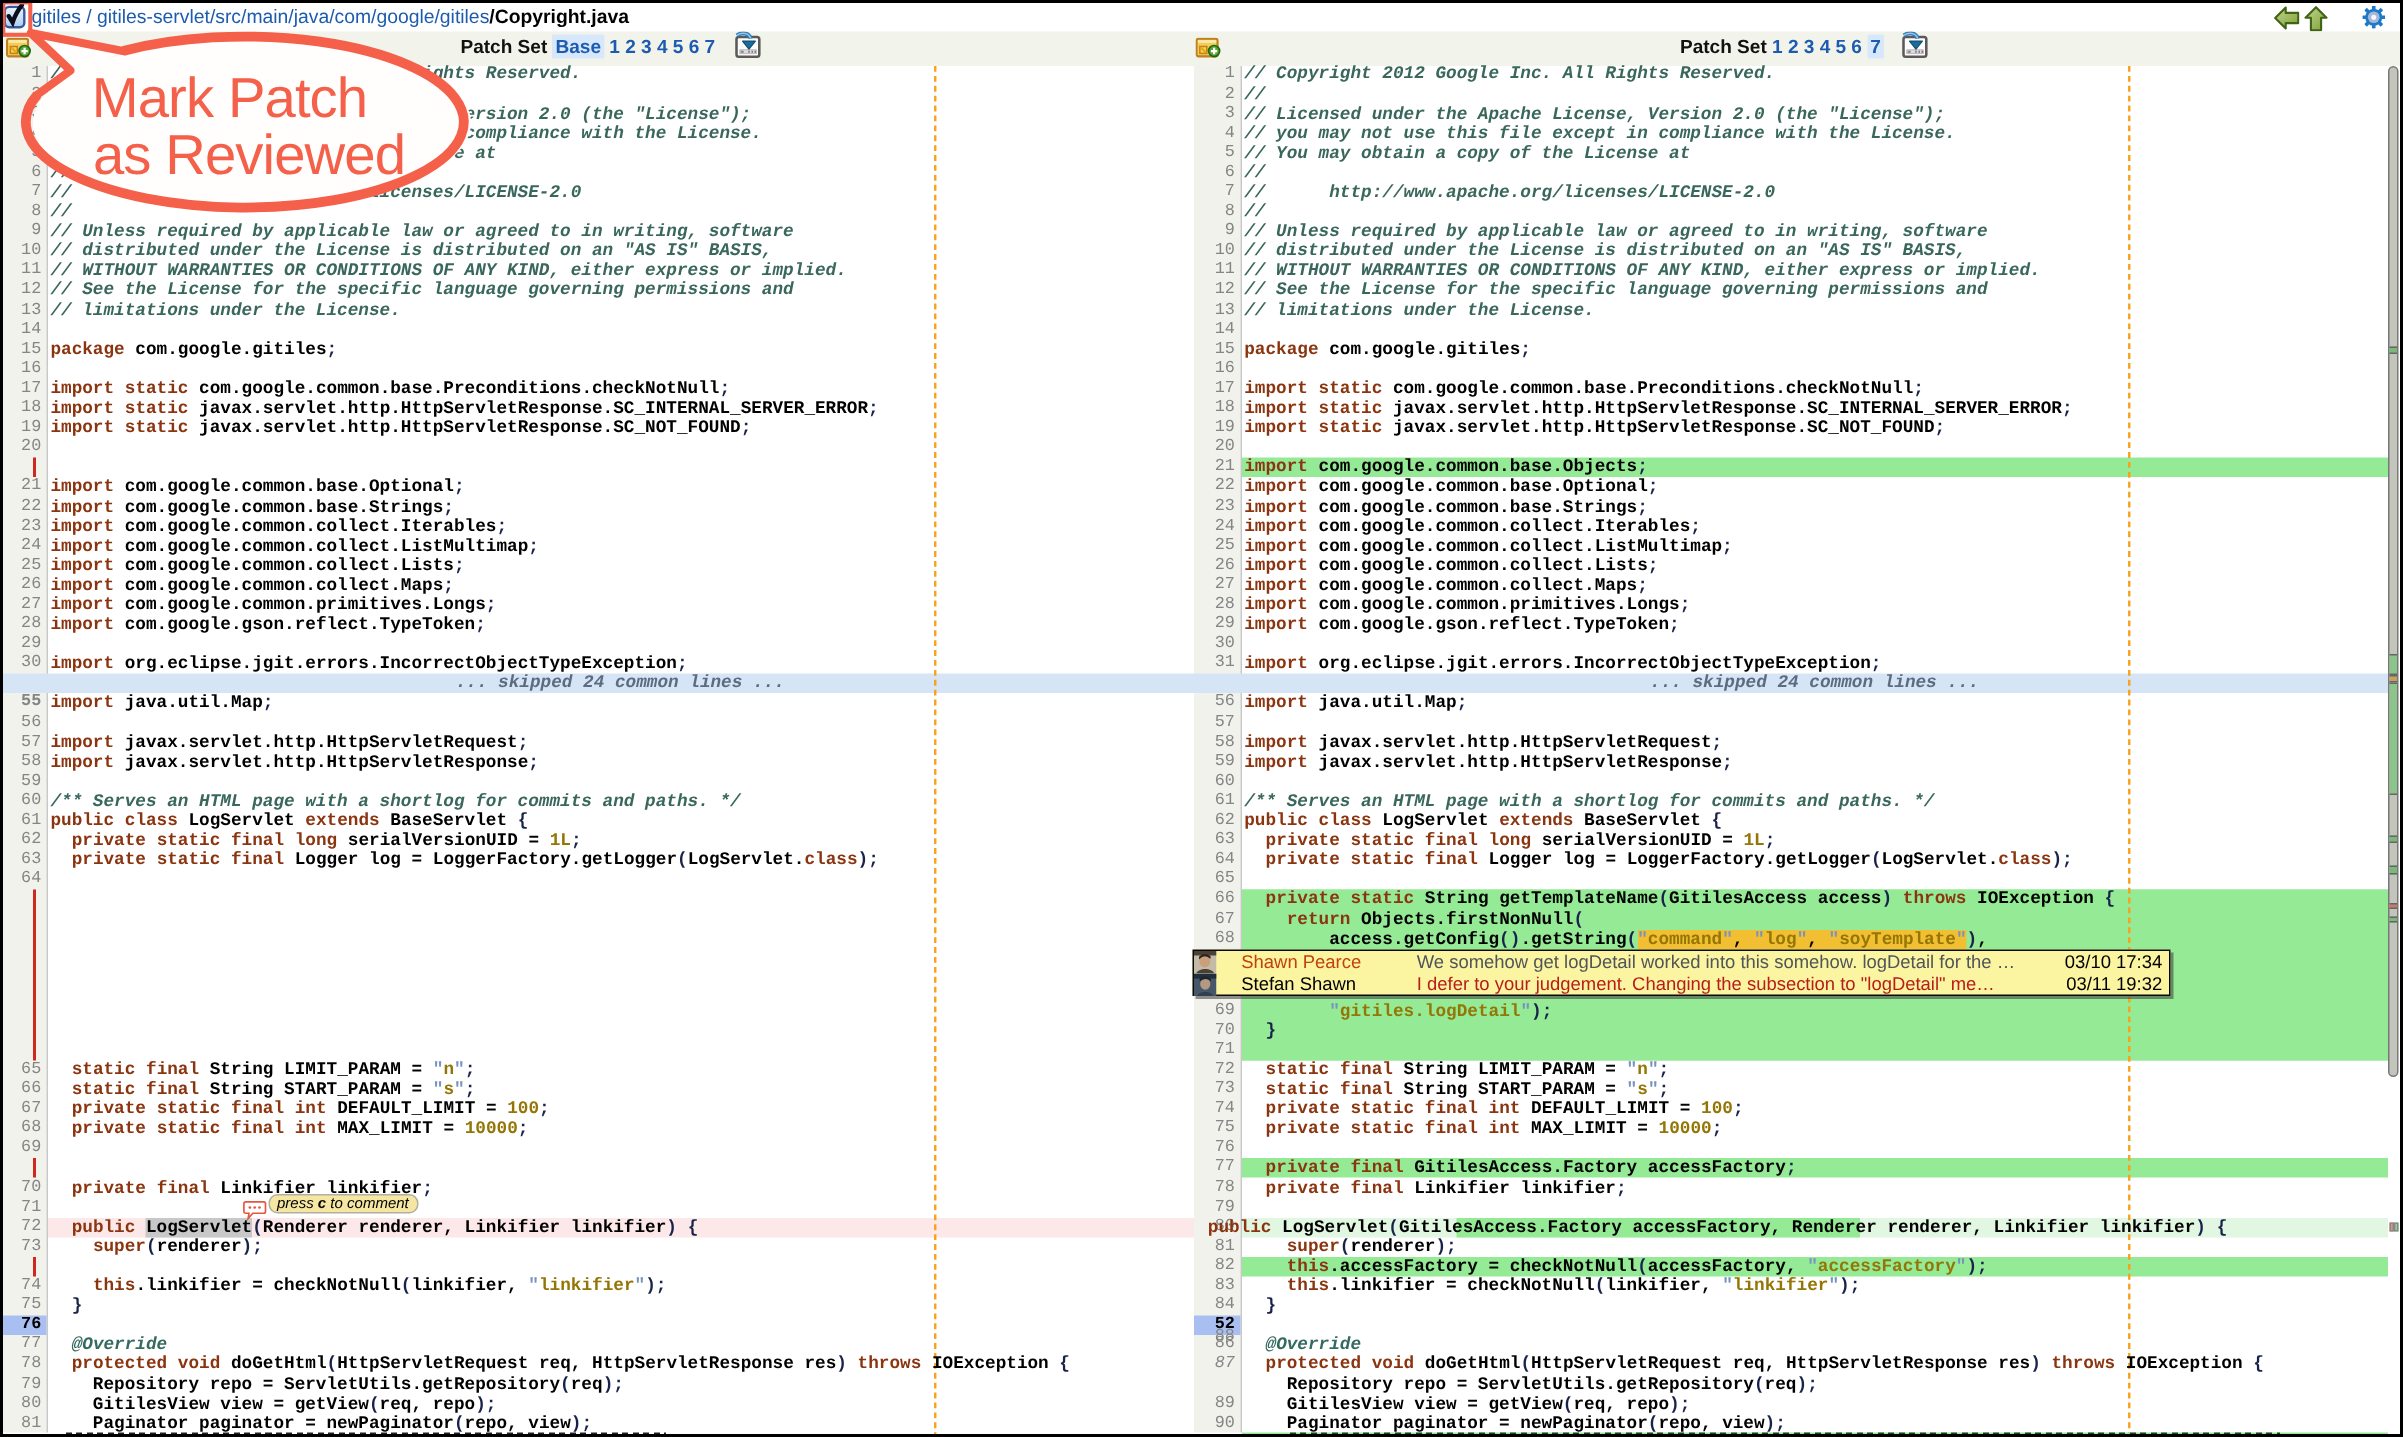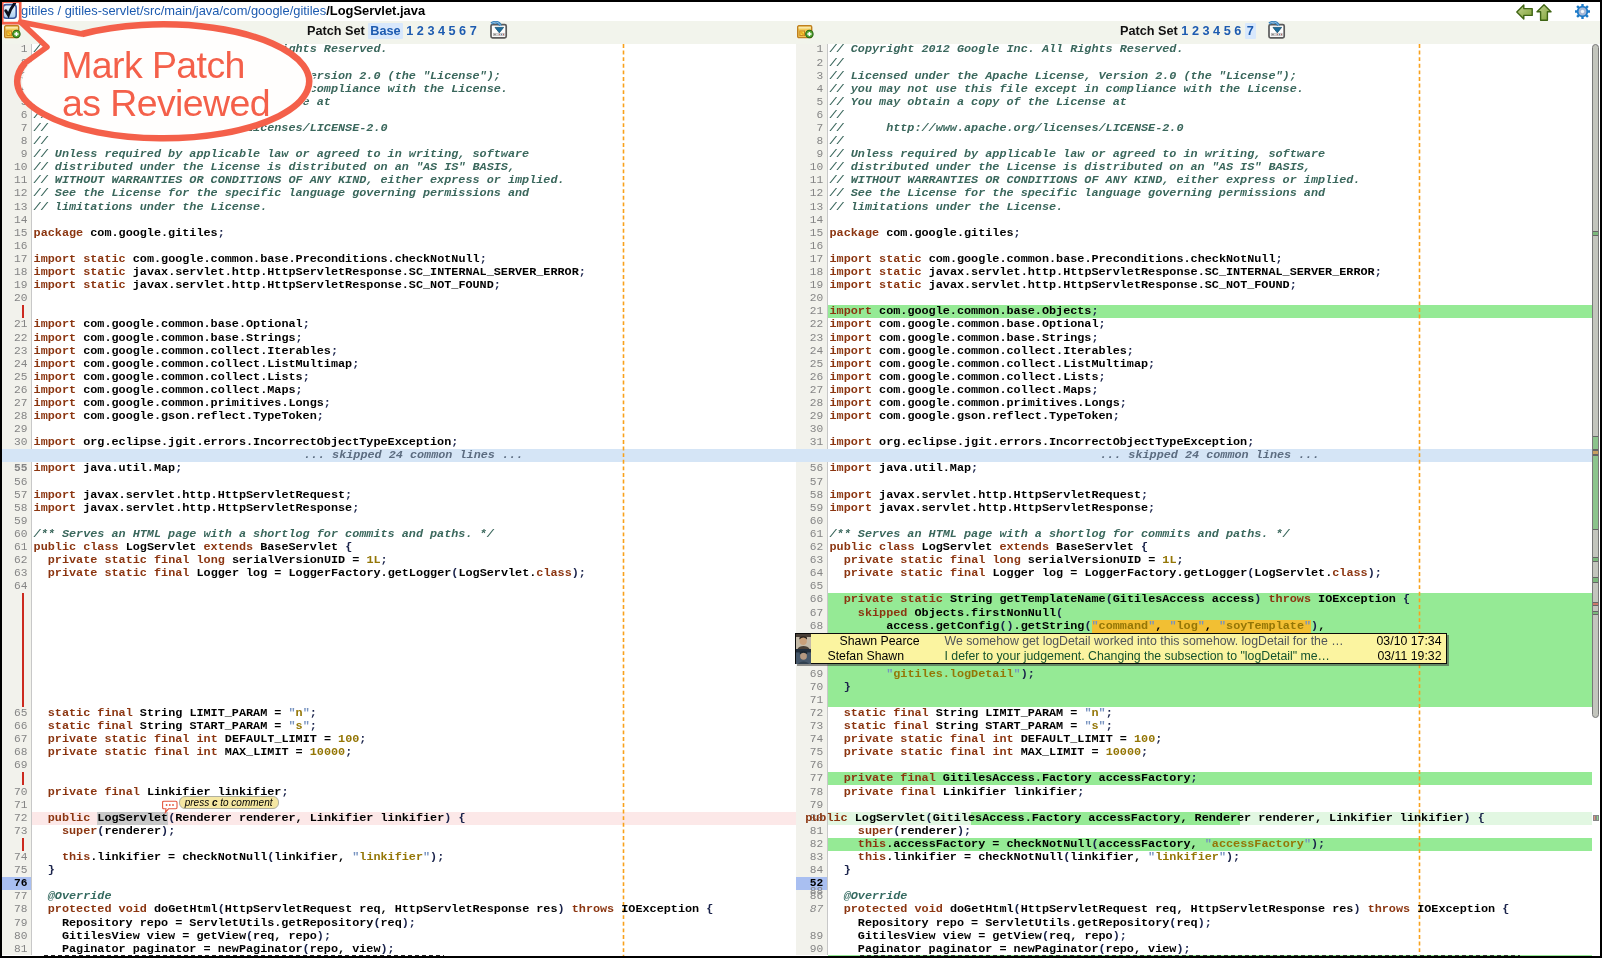--- a/index.html
+++ b/index.html
@@ -193,21 +193,21 @@
 <div class="code" style="left:829.5px;top:554.1px">  <span class="k">private</span> <span class="k">static</span> <span class="k">final</span> <span class="k">long</span> serialVersionUID = <span class="s">1L</span><span class="p">;</span></div>
 <div class="num" style="left:1.5px;top:567.2px;">63</div>
 <div class="code" style="left:33.6px;top:567.2px">  <span class="k">private</span> <span class="k">static</span> <span class="k">final</span> Logger log = LoggerFactory.getLogger<span class="p">(</span>LogServlet.<span class="k">class</span><span class="p">)</span><span class="p">;</span></div>
 <div class="num" style="left:797.3px;top:567.2px;">64</div>
 <div class="code" style="left:829.5px;top:567.2px">  <span class="k">private</span> <span class="k">static</span> <span class="k">final</span> Logger log = LoggerFactory.getLogger<span class="p">(</span>LogServlet.<span class="k">class</span><span class="p">)</span><span class="p">;</span></div>
 <div class="num" style="left:1.5px;top:580.3px;">64</div>
 <div class="num" style="left:797.3px;top:580.3px;">65</div>
 <div class="num" style="left:797.3px;top:593.4px;">66</div>
 <div class="code" style="left:829.5px;top:593.4px">  <span class="k">private</span> <span class="k">static</span> String getTemplateName<span class="p">(</span>GitilesAccess access<span class="p">)</span> <span class="k">throws</span> IOException <span class="p">{</span></div>
 <div class="num" style="left:797.3px;top:606.5px;">67</div>
-<div class="code" style="left:829.5px;top:606.5px">    <span class="k">skipped</span> Objects.firstNonNull<span class="p">(</span></div>
+<div class="code" style="left:829.5px;top:606.5px">    <span class="k">return</span> Objects.firstNonNull<span class="p">(</span></div>
 <div class="num" style="left:797.3px;top:619.6px;">68</div>
 <div class="code" style="left:829.5px;top:619.6px">        access.getConfig<span class="p">(</span><span class="p">)</span>.getString<span class="p">(</span><span class="q">"</span><span class="s">command</span><span class="q">"</span>, <span class="q">"</span><span class="s">log</span><span class="q">"</span>, <span class="q">"</span><span class="s">soyTemplate</span><span class="q">"</span><span class="p">)</span>,</div>
 <div class="num" style="left:797.3px;top:667.7px;">69</div>
 <div class="code" style="left:829.5px;top:667.7px">        <span class="q">"</span><span class="s">gitiles.logDetail</span><span class="q">"</span><span class="p">)</span><span class="p">;</span></div>
 <div class="num" style="left:797.3px;top:680.8px;">70</div>
 <div class="code" style="left:829.5px;top:680.8px">  <span class="p">}</span></div>
 <div class="num" style="left:797.3px;top:693.9px;">71</div>
 <div class="num" style="left:1.5px;top:707.0px;">65</div>
 <div class="code" style="left:33.6px;top:707.0px">  <span class="k">static</span> <span class="k">final</span> String LIMIT_PARAM = <span class="q">"</span><span class="s">n</span><span class="q">"</span><span class="p">;</span></div>
 <div class="num" style="left:797.3px;top:707.0px;">72</div>
@@ -270,21 +270,21 @@
 <div class="code" style="left:33.6px;top:929.6px">    GitilesView view = getView<span class="p">(</span>req, repo<span class="p">)</span><span class="p">;</span></div>
 <div class="num" style="left:797.3px;top:929.6px;">89</div>
 <div class="code" style="left:829.5px;top:929.6px">    GitilesView view = getView<span class="p">(</span>req, repo<span class="p">)</span><span class="p">;</span></div>
 <div class="num" style="left:1.5px;top:942.7px;">81</div>
 <div class="code" style="left:33.6px;top:942.7px">    Paginator paginator = newPaginator<span class="p">(</span>repo, view<span class="p">)</span><span class="p">;</span></div>
 <div class="num" style="left:797.3px;top:942.7px;">90</div>
 <div class="code" style="left:829.5px;top:942.7px">    Paginator paginator = newPaginator<span class="p">(</span>repo, view<span class="p">)</span><span class="p">;</span></div>
 <div class="ab" style="left:827.5px;top:954.9px;width:764.5px;height:1.6px;background:#95ea95"></div>
 <div class="ab" style="left:860px;top:955.2px;width:660px;height:1.3px;background:repeating-linear-gradient(90deg,#2a3a2a 0 4px,rgba(0,0,0,0) 4px 7px)"></div>
 <div class="ab" style="left:44px;top:955.2px;width:400px;height:1.3px;background:repeating-linear-gradient(90deg,#222 0 4px,rgba(0,0,0,0) 4px 7px)"></div>
-<div class="ab" style="left:21px;top:2.5px;font:12.9px 'Liberation Sans',sans-serif;color:#1d5bb0;white-space:pre">gitiles / gitiles-servlet/src/main/java/com/google/gitiles<span style="color:#000;font-weight:bold">/LogServlet.java</span></div>
+<div class="ab" style="left:21px;top:2.5px;font:12.9px 'Liberation Sans',sans-serif;color:#1d5bb0;white-space:pre">gitiles / gitiles-servlet/src/main/java/com/google/gitiles<span style="color:#000;font-weight:bold">/Copyright.java</span></div>
 <svg class="ab" style="left:2px;top:2px" width="18" height="19" viewBox="0 0 18 19">
 <defs>
       <linearGradient id="cbg" x1="0" y1="0" x2="0" y2="1">
 <stop offset="0" stop-color="#e8f1fb"></stop>
         <stop offset="0.5" stop-color="#cfe3f6"></stop>
         <stop offset="1" stop-color="#a8cdf0"></stop>
       </linearGradient>
     </defs>
 <rect x="1.2" y="2.6" width="13" height="13.6" rx="3" fill="url(#cbg)" stroke="#39589e" stroke-width="1.6"></rect>
 <path d="M3.8 8.8 L6.4 13 C7.5 9.6 9.6 5.2 12.6 1.4" fill="none" stroke="#0a0f1e" stroke-width="2.9" stroke-linecap="round"></path>
@@ -368,24 +368,24 @@
       <path d="M3.4 5.6 Q7.2 1.6 11 5.4 L11 3.4 Q7.2 0.8 3.4 3.6 Z" fill="#2a211a"></path>
       <path d="M1.5 15 C3 11 12 11 13.5 15 Z" fill="#4a4036"></path>
     </svg>
 <svg class="ab" style="left:0.5px;top:15px" width="15" height="15" viewBox="0 0 15 15">
       <rect width="15" height="15" fill="#46576a"></rect>
       <rect width="15" height="3.4" fill="#222e3c"></rect>
       <ellipse cx="7.5" cy="7" rx="3.4" ry="3.8" fill="#b59880"></ellipse>
       <path d="M3.8 5.4 Q7.5 2 11.2 5.2 L11.2 3.2 Q7.5 1 3.8 3 Z" fill="#1c2630"></path>
       <path d="M2 15 C3.5 11.5 11.5 11.5 13 15 Z" fill="#31404f"></path>
     </svg>
-<div class="ab" style="left:44px;top:0.5px;font:12.3px 'Liberation Sans',sans-serif;color:#000000">Shawn Pearce</div>
+<div class="ab" style="left:32px;top:0.5px;font:12.3px 'Liberation Sans',sans-serif;color:#c2410c">Shawn Pearce</div>
 <div class="ab" style="left:32px;top:15.7px;font:12.3px 'Liberation Sans',sans-serif;color:#000">Stefan Shawn</div>
 <div class="ab" style="left:149px;top:0.5px;font:12.3px 'Liberation Sans',sans-serif;color:#50555a">We somehow get logDetail worked into this somehow. logDetail for the …</div>
-<div class="ab" style="left:149px;top:15.7px;font:12.3px 'Liberation Sans',sans-serif;color:#14532d">I defer to your judgement. Changing the subsection to "logDetail" me…</div>
+<div class="ab" style="left:149px;top:15.7px;font:12.3px 'Liberation Sans',sans-serif;color:#b91c1c">I defer to your judgement. Changing the subsection to "logDetail" me…</div>
 <div class="ab" style="right:4px;top:0.5px;font:12.3px 'Liberation Sans',sans-serif;color:#000">03/10 17:34</div>
 <div class="ab" style="right:4px;top:15.7px;font:12.3px 'Liberation Sans',sans-serif;color:#000">03/11 19:32</div>
 </div>
 <svg class="ab" style="left:162px;top:800.1px" width="16" height="14" viewBox="0 0 16 14">
 <path d="M1.8 1.2 H13.8 Q15 1.2 15 2.4 V7.6 Q15 8.8 13.8 8.8 H6.5 L3.4 12.4 L4 8.8 H1.8 Q0.6 8.8 0.6 7.6 V2.4 Q0.6 1.2 1.8 1.2 Z" fill="#fff" stroke="#e4573f" stroke-width="1.1"></path>
 <circle cx="4.6" cy="5" r="0.9" fill="#e4573f"></circle>
     <circle cx="7.8" cy="5" r="0.9" fill="#e4573f"></circle>
     <circle cx="11" cy="5" r="0.9" fill="#e4573f"></circle>
 </svg>
 <div class="ab" style="left:178.6px;top:796.3px;width:98px;height:11.2px;background:#f5e7a2;border:1px solid #b0b0a0;border-radius:6px;font:italic 10px 'Liberation Sans',sans-serif;color:#000;text-align:center;line-height:11.2px">press <b>c</b> to comment</div>

